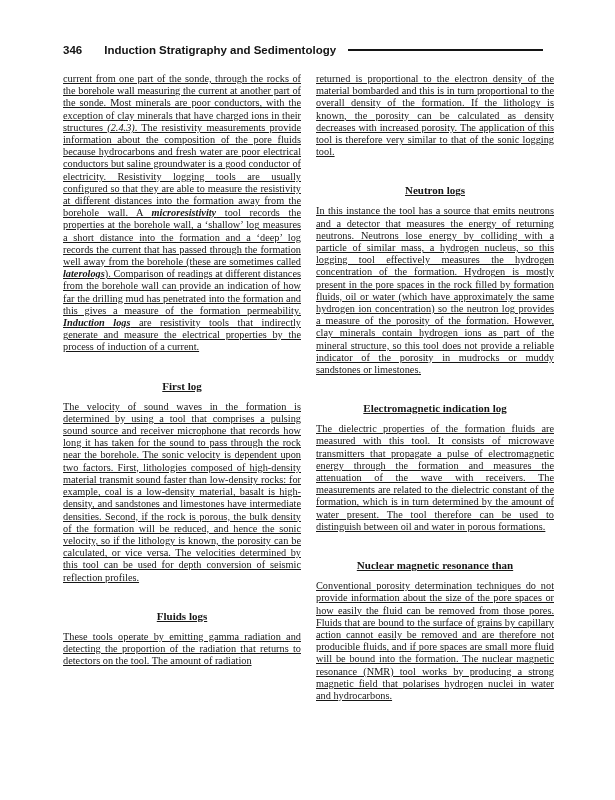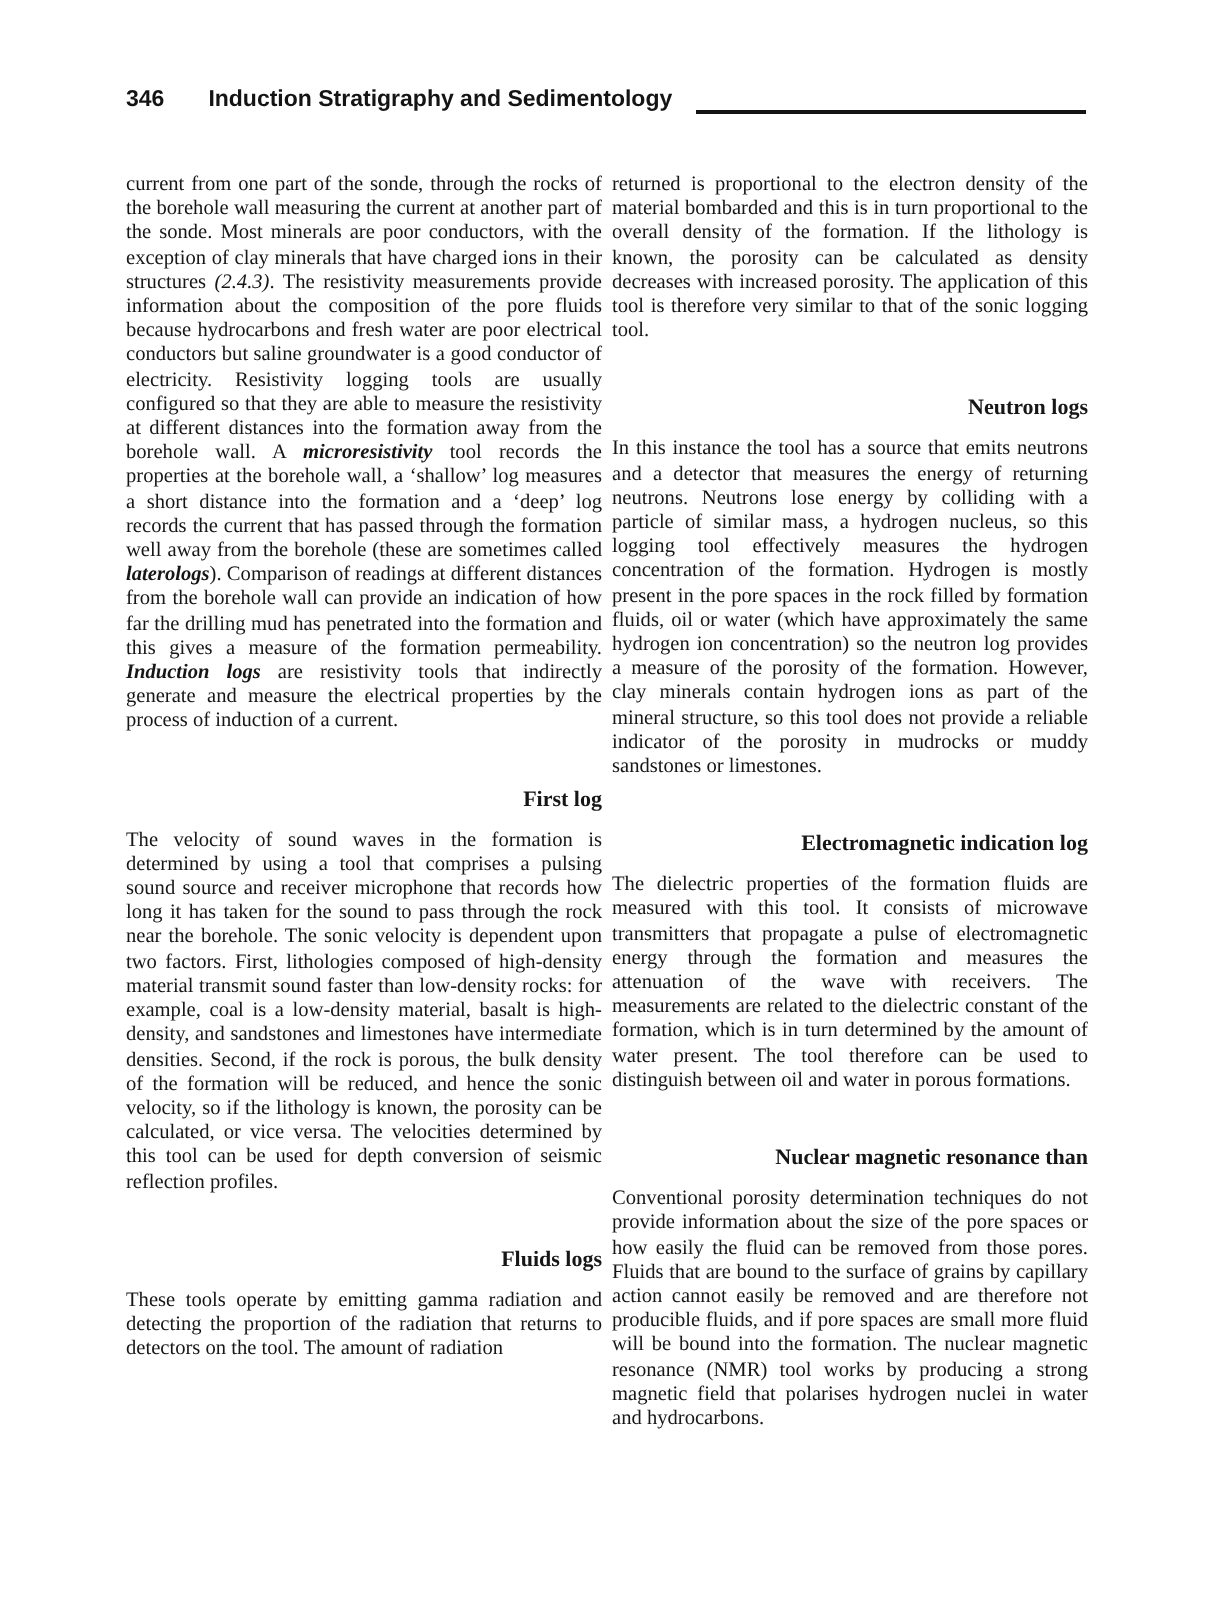--- a/index.html
+++ b/index.html
@@ -15,62 +15,63 @@
     color: #161616;
     font-family: "Liberation Serif", "DejaVu Serif", serif;
     overflow: hidden;
   }
   .page-header {
     position: absolute;
     top: 43px;
     left: 63px;
     right: 72px;
     display: flex;
-    align-items: flex-end;
+    align-items: center;
     font-family: "Liberation Sans", "DejaVu Sans", sans-serif;
     font-weight: bold;
     font-size: 11.5px;
     line-height: 14px;
     color: #141414;
     white-space: nowrap;
   }
   .page-num {
     margin-right: 22px;
   }
   .header-rule {
     flex: 1;
     height: 2px;
     background: #141414;
     margin-left: 12px;
     min-width: 40px;
   }
   .columns {
     position: absolute;
-    top: 87px;
+    top: 73px;
     left: 63px;
     width: 491px;
     display: flex;
-    gap: 5px;
+    gap: 15px;
+    text-decoration: underline;
   }
   .col {
     width: 238px;
     font-size: 10.3px;
     line-height: 12.2px;
     text-align: justify;
     hyphens: auto;
     -webkit-hyphens: auto;
   }
   .body-paragraph {
     margin: 0;
   }
   .section-heading {
     font-size: 11px;
     font-weight: bold;
     margin: 26px 0 9px 0;
-    text-align: right;
+    text-align: center;
     line-height: 12px;
   }
   .italic { font-style: italic; }
   .bold-italic { font-style: italic; font-weight: bold; }
 </style>
 </head>
 <body>
 
 <div class="page">
 

